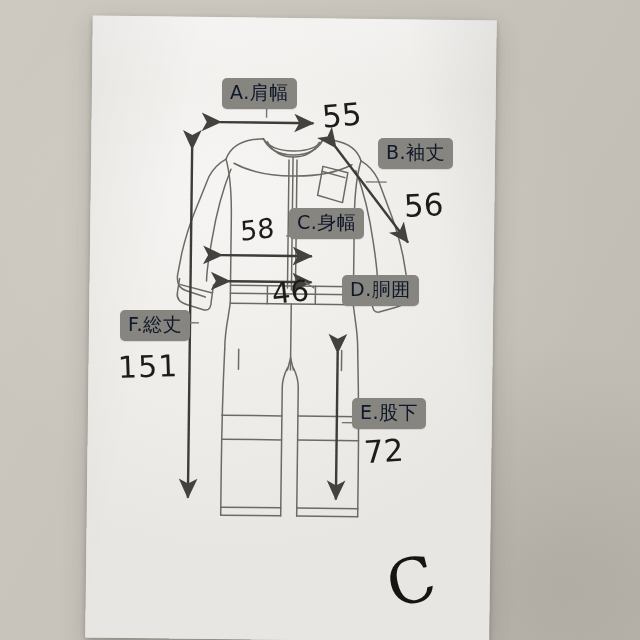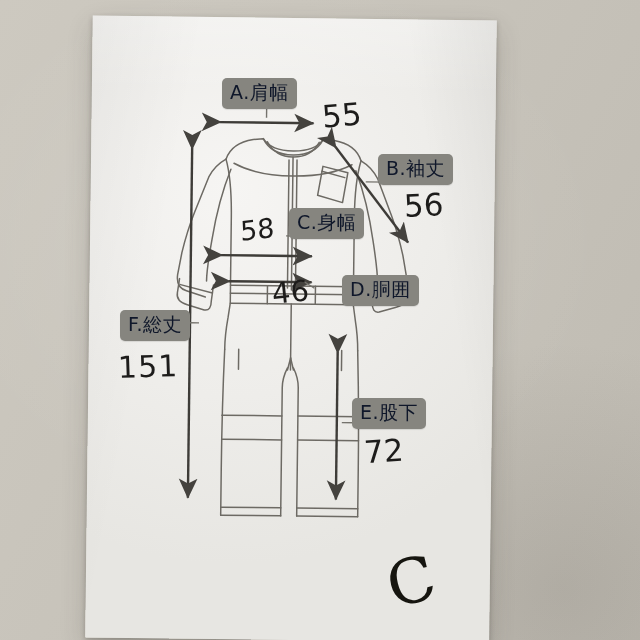--- a/index.html
+++ b/index.html
@@ -235,21 +235,21 @@
         <line x1="268" y1="404" x2="254" y2="404"></line>
         <line x1="110" y1="306" x2="101" y2="306"></line>
       </g>
     </svg>
   </div>
 
   <div class="badge" style="left:222px; top:78px;">
     <span>A.肩幅</span>
   </div>
 
-  <div class="badge" style="left:378px; top:154px;">
+  <div class="badge" style="left:378px; top:138px;">
     <span>B.袖丈</span>
   </div>
 
   <div class="badge" style="left:289px; top:208px;">
     <span>C.身幅</span>
   </div>
 
   <div class="badge" style="left:342px; top:275px;">
     <span>D.胴囲</span>
   </div>

